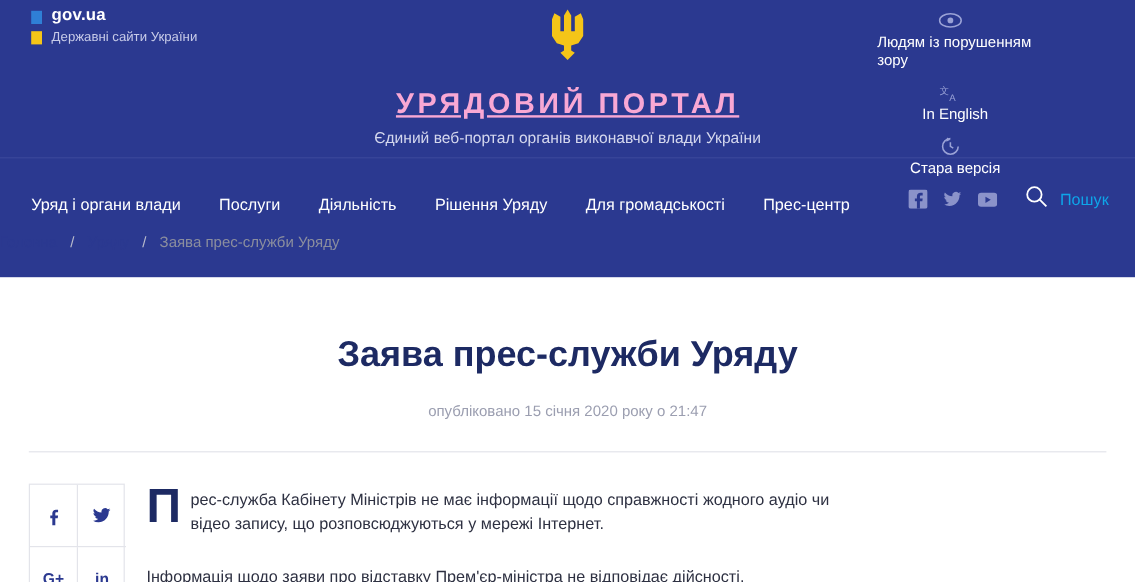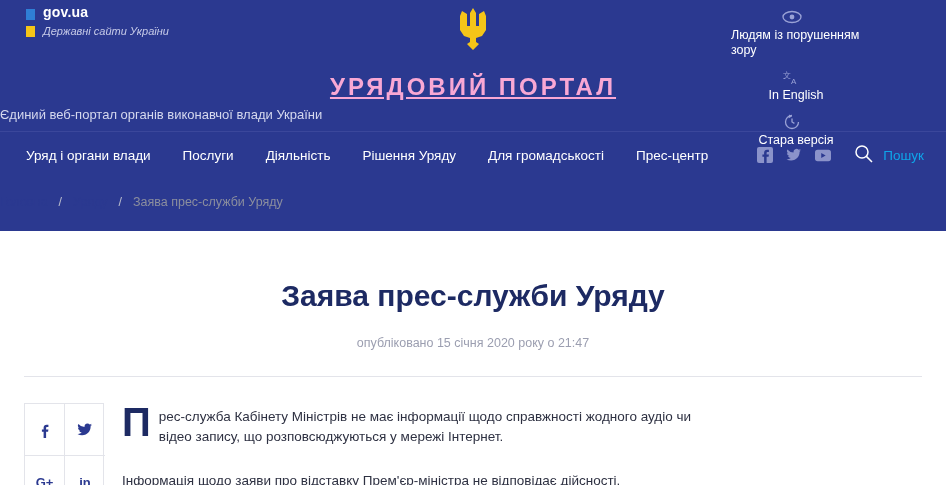--- a/index.html
+++ b/index.html
@@ -43,21 +43,20 @@
     font-weight: bold;
     color: #ffffff;
     line-height: 17px;
     letter-spacing: 0.2px;
   }
   .gov-text .gov-sub {
     font-size: 11px;
     color: #c7cbe8;
     line-height: 16px;
     margin-top: 2px;
-    font-style: italic;
   }
 
   .emblem {
     position: absolute;
     left: 50%;
     top: 6px;
     transform: translateX(-50%);
     width: 34px;
     height: 46px;
     text-align: center;
@@ -73,20 +72,21 @@
     font-weight: bold;
     letter-spacing: 3px;
     color: #f9a8d4;
     line-height: 26px;
     text-decoration: underline;
   }
   .portal-sub {
     position: absolute;
     top: 107px;
     width: 946px;
+    text-align: center;
     font-size: 13px;
     color: #d5d8ee;
     line-height: 16px;
   }
 
   
   .top-links {
     position: absolute;
     right: 20px;
     top: 6px;
@@ -112,21 +112,21 @@
   .top-link.two-line .tl-label { max-width: 130px; }
 
   
   .nav {
     position: absolute;
     left: 0; top: 131px;
     width: 946px;
     height: 47px;
     border-top: 1px solid #3b479b;
     display: flex;
-    align-items: center;
+    align-items: flex-end;
   }
   .nav-items {
     display: flex;
     align-items: center;
     padding-left: 26px;
   }
   .nav-item {
     color: #ffffff;
     font-size: 13.5px;
     margin-right: 32px;

